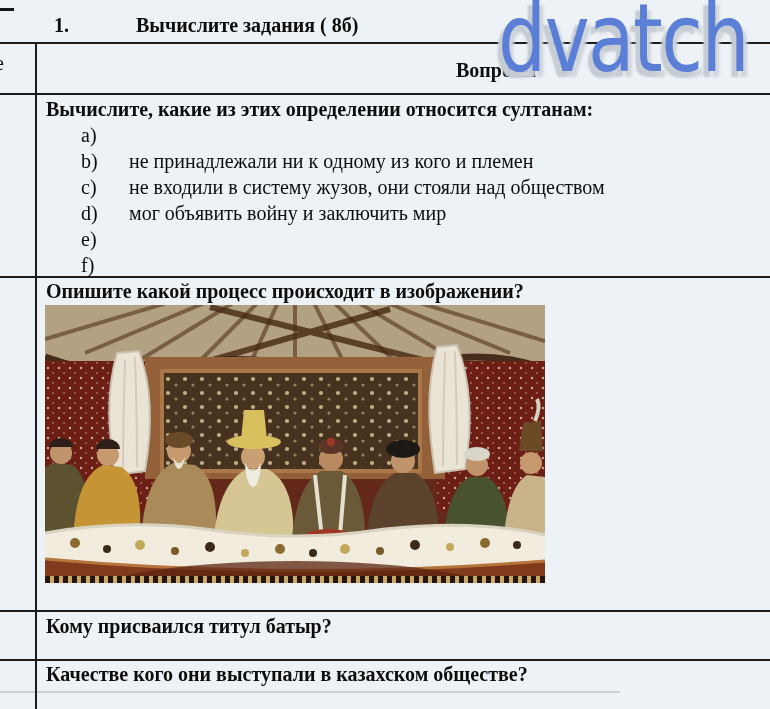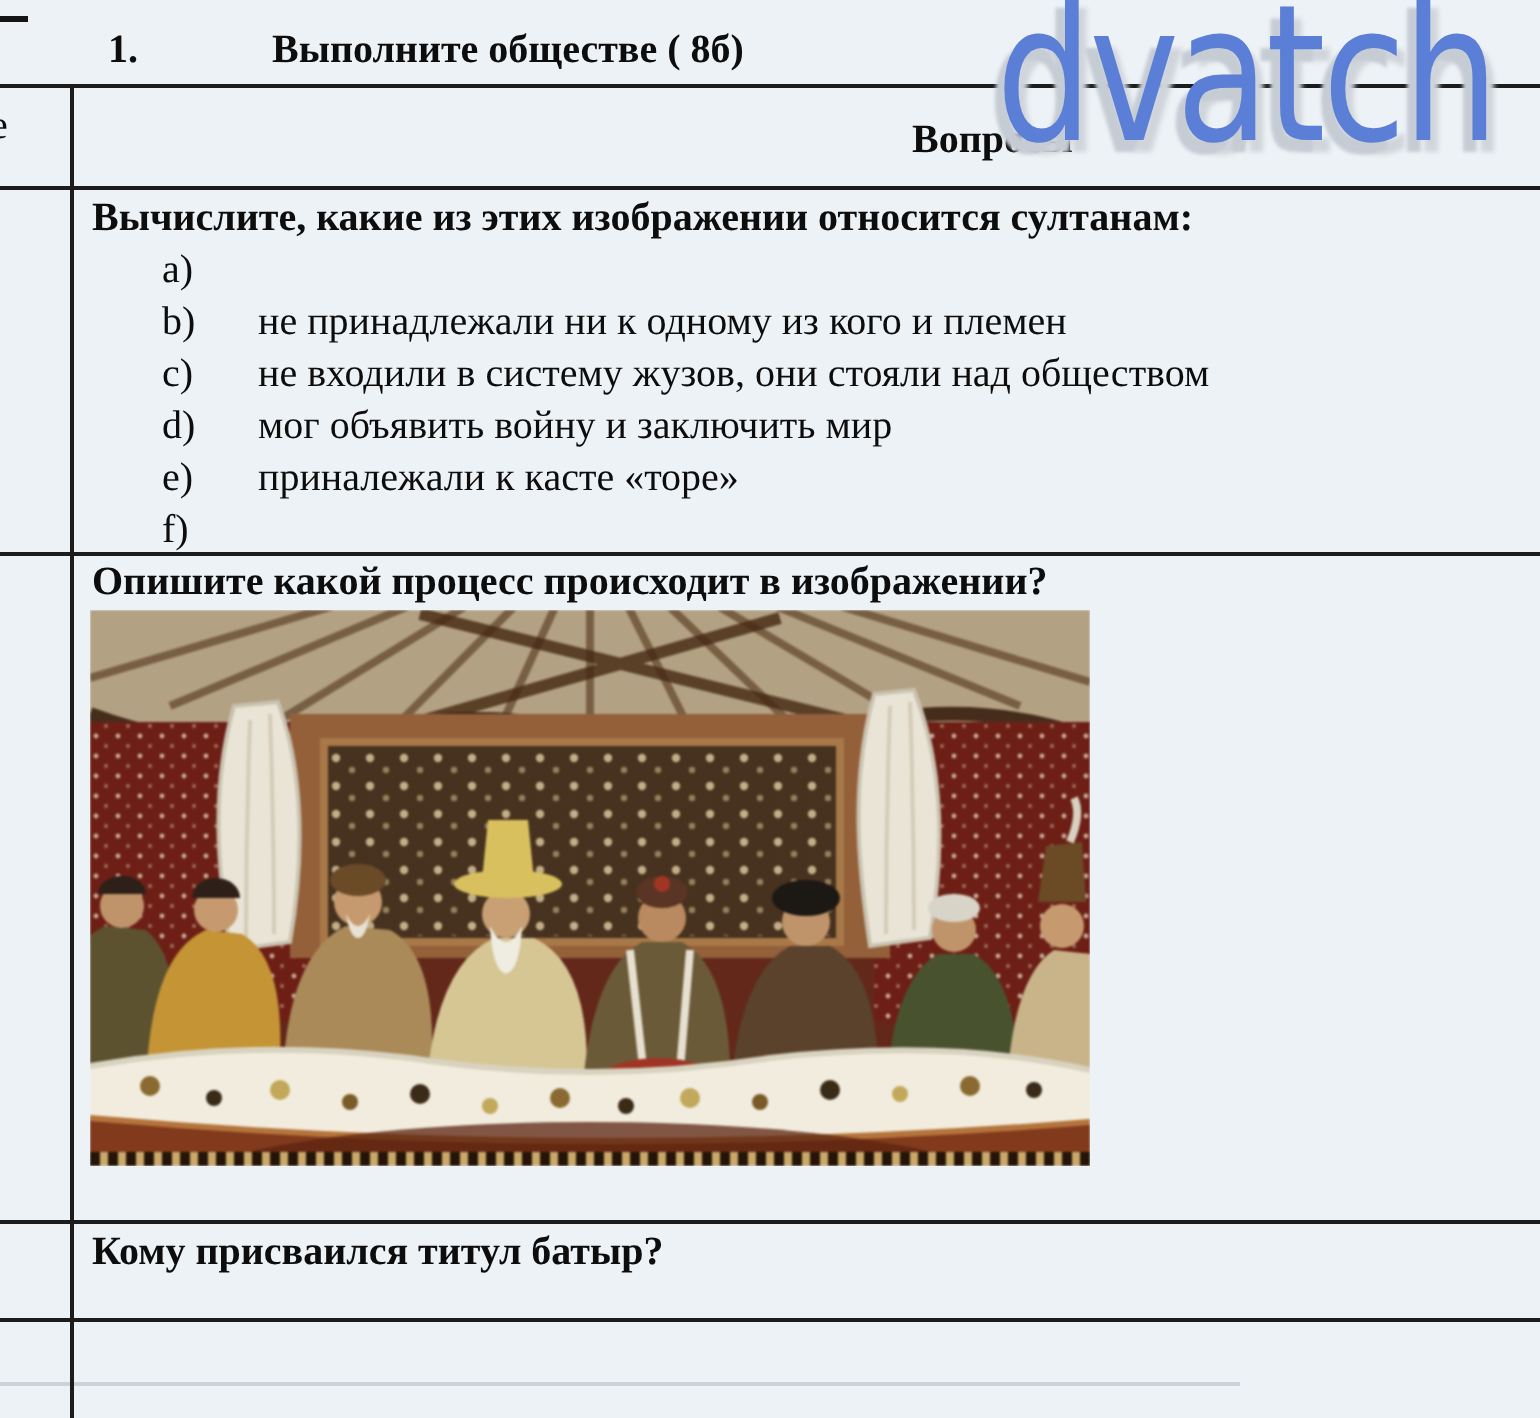--- a/index.html
+++ b/index.html
@@ -46,46 +46,45 @@
   }
 </style>
 </head>
 <body>
 
 <div class="page">
 
   <div class="topfrag"></div>
 
   <span class="t b title-num">1.</span>
-  <span class="t b title-text">Выполните обществе ( 8б)</span>
+  <span class="t b title-text">Вычислите задания ( 8б)</span>
 
   <div class="watermark">dvatch</div>
 
   <div class="hline" style="top:42px"></div>
   <div class="hline" style="top:93px"></div>
   <div class="hline" style="top:276px"></div>
   <div class="hline" style="top:610px"></div>
   <div class="hline" style="top:659px"></div>
   <div class="faintline" style="top:691px;left:0;width:620px"></div>
   <div class="vline" style="left:35px;top:42px;height:667px"></div>
 
   <span class="t colfrag">е</span>
 
   <span class="t b header-q">Вопросы</span>
 
-  <span class="t b q1">Вычислите, какие из этих изображении относится султанам:</span>
+  <span class="t b q1">Вычислите, какие из этих определении относится султанам:</span>
   <span class="t opt-letter" style="top:123px">a)</span>
   <span class="t opt-letter" style="top:149px">b)</span>
   <span class="t opt-text" style="top:149px">не принадлежали ни к одному из кого и племен</span>
   <span class="t opt-letter" style="top:175px">c)</span>
   <span class="t opt-text" style="top:175px">не входили в систему жузов, они стояли над обществом</span>
   <span class="t opt-letter" style="top:201px">d)</span>
   <span class="t opt-text" style="top:201px">мог объявить войну и заключить мир</span>
   <span class="t opt-letter" style="top:227px">e)</span>
-  <span class="t opt-text" style="top:227px">приналежали к касте «торе»</span>
   <span class="t opt-letter" style="top:253px">f)</span>
 
   <span class="t b q2">Опишите какой процесс происходит в изображении?</span>
 
   <div class="photo">
     <svg viewBox="0 0 500 278" preserveAspectRatio="none">
       <defs>
         <pattern id="wdots" width="11" height="10" patternUnits="userSpaceOnUse">
           <circle cx="3" cy="3" r="1.2" fill="#e8d9c2" opacity=".75"></circle>
           <circle cx="8" cy="8" r="1" fill="#d8c2a2" opacity=".5"></circle>
@@ -205,14 +204,15 @@
       <path d="M0,254 Q250,276 500,256" fill="none" stroke="#b5743c" stroke-width="3"></path>
       <ellipse cx="250" cy="294" rx="215" ry="38" fill="#5c2410" opacity=".75"></ellipse>
 
       <rect x="0" y="271" width="500" height="7" fill="#c9a86a"></rect>
       <line x1="0" y1="274.5" x2="500" y2="274.5" stroke="#241508" stroke-width="7" stroke-dasharray="5 4"></line>
     </svg>
   </div>
 
   <span class="t b q3">Кому присваился титул батыр?</span>
 
+  <span class="t b q4">Качестве кого они выступали в казахском обществе?</span>
 
 </div>
 
 </body></html>

